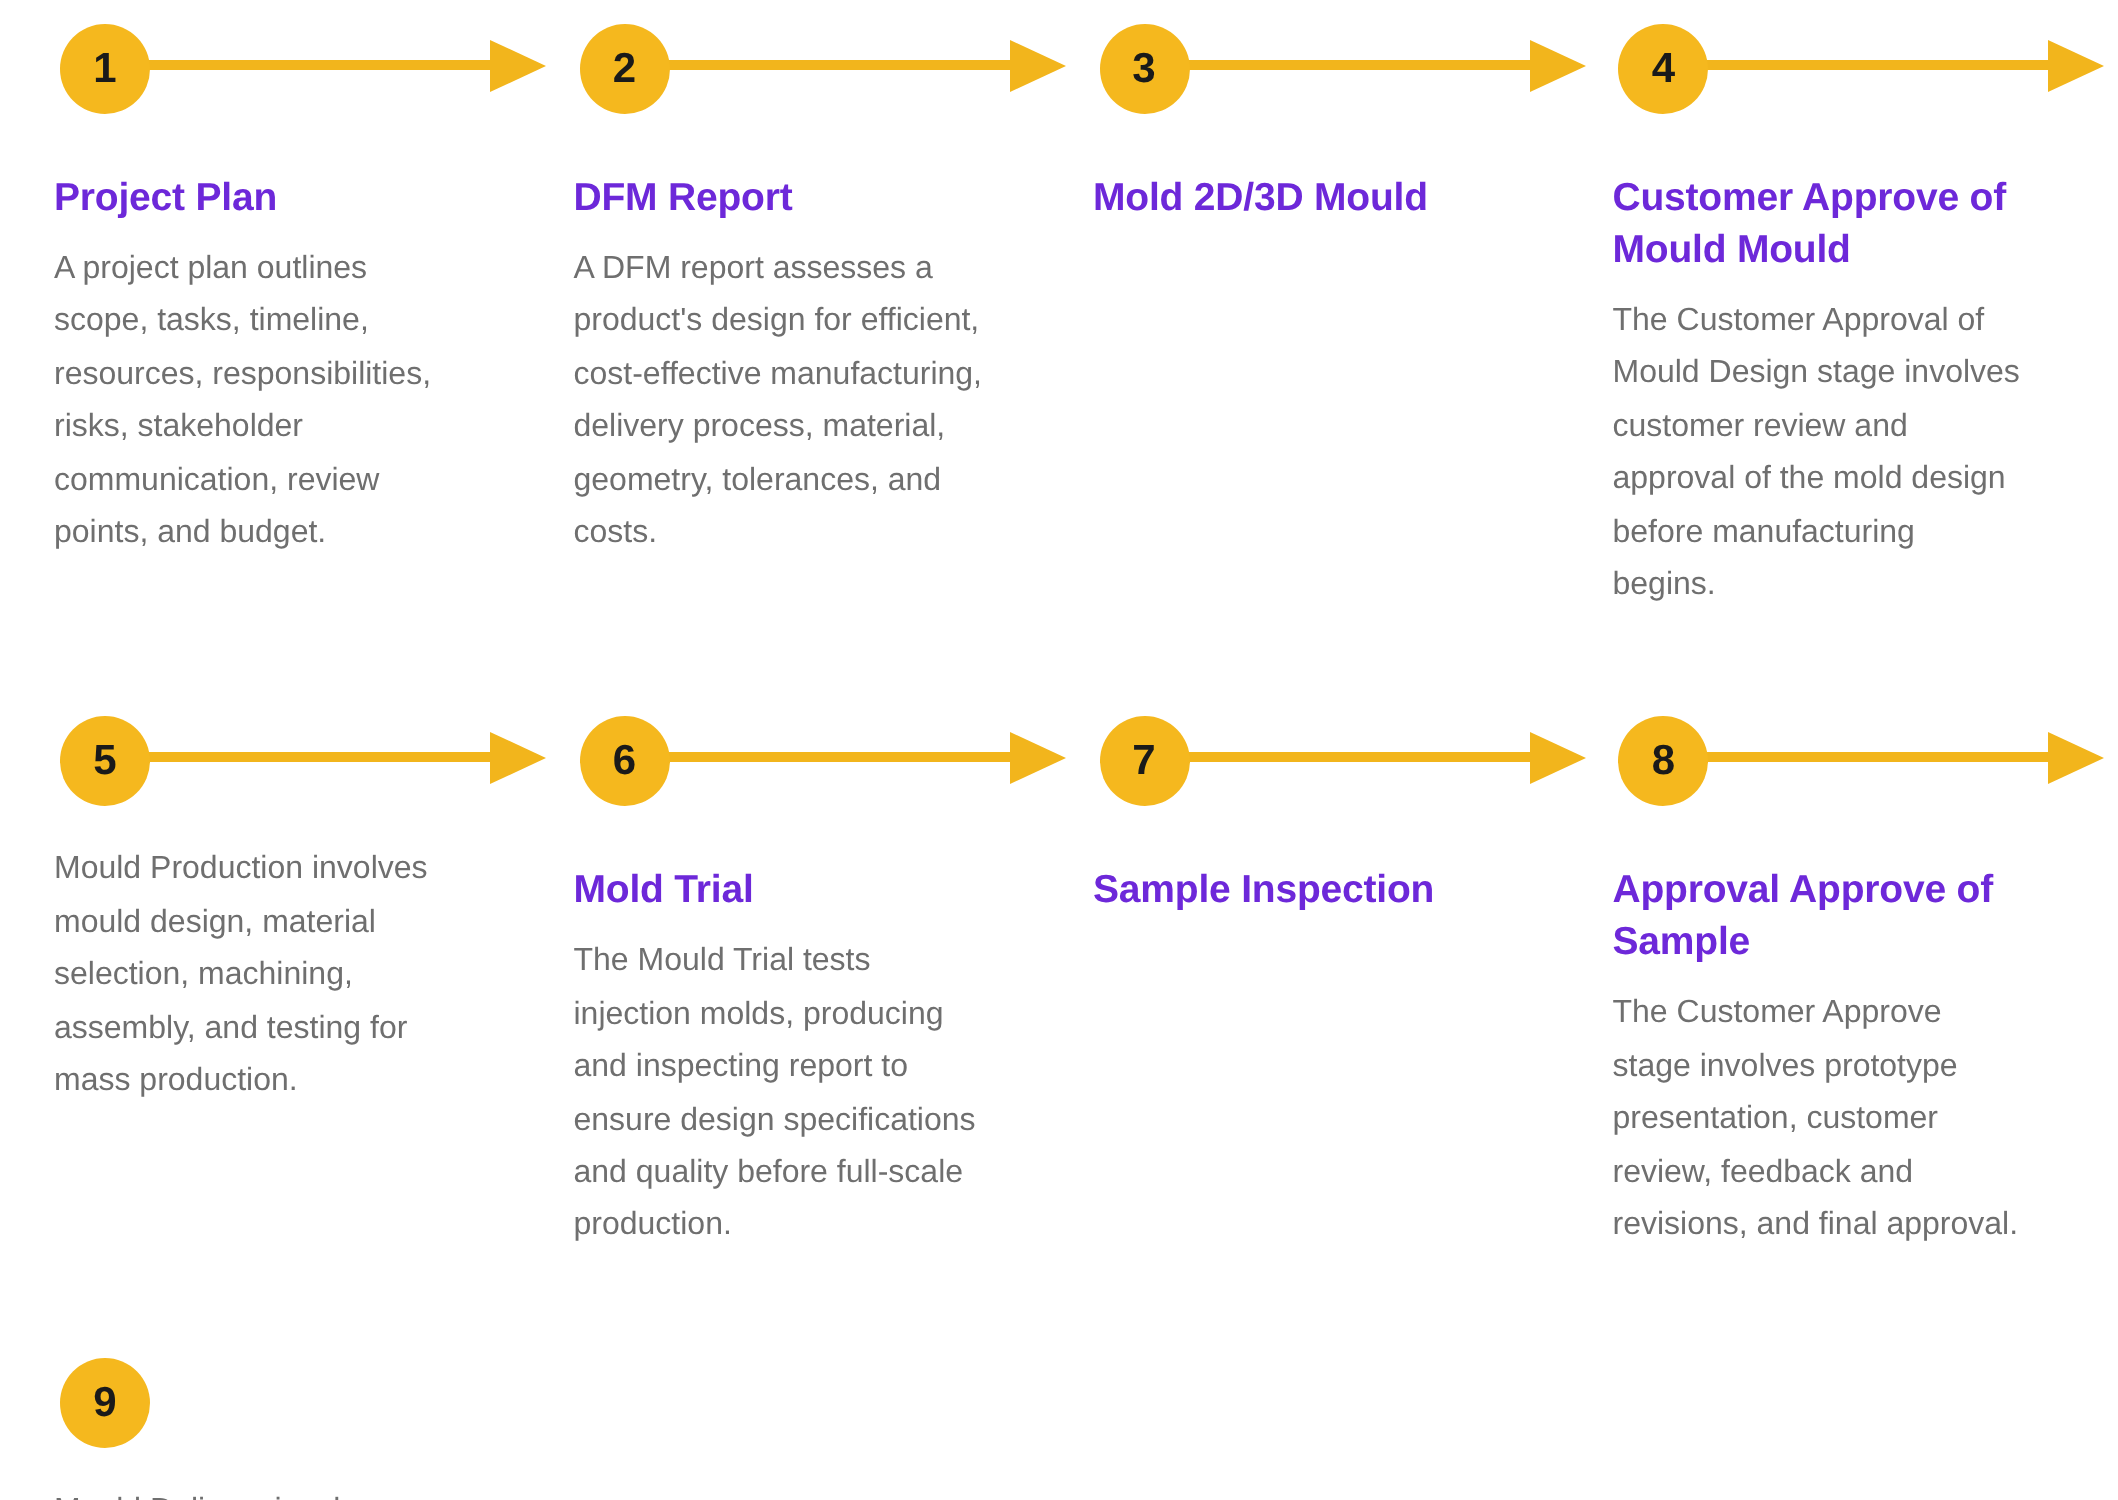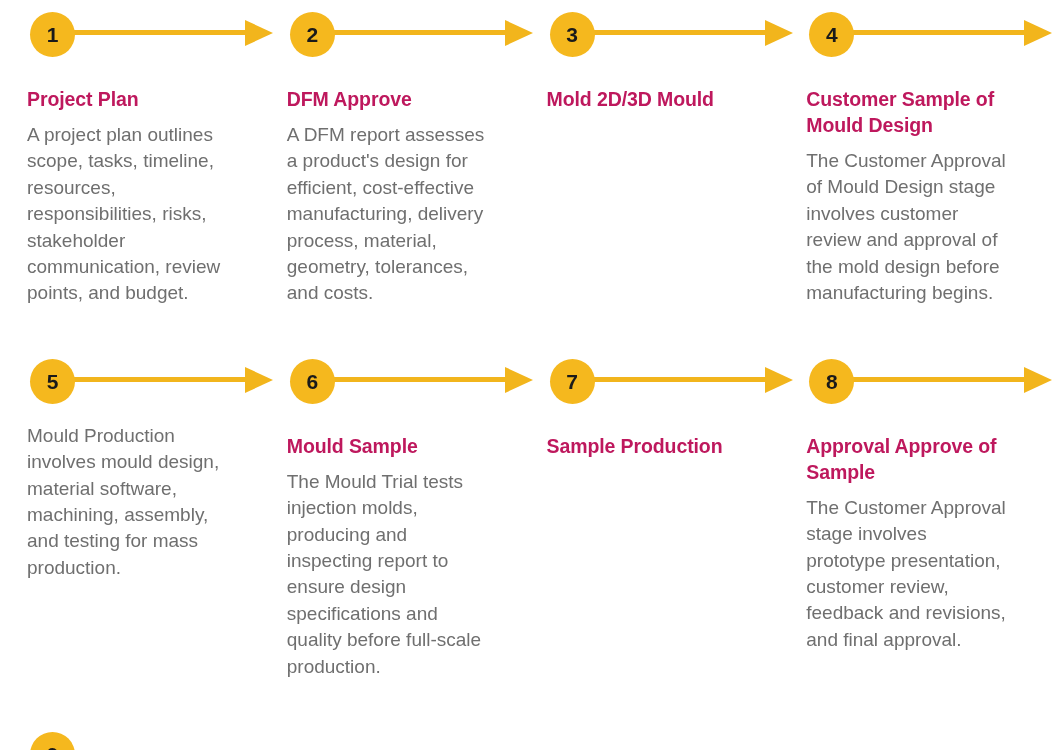--- a/index.html
+++ b/index.html
@@ -81,28 +81,28 @@
     line-height: 1;
     z-index: 2;
   }
 
   .step-circle.no-arrow { }
 
   
   .step-title {
     font-size: 19.5px;
     font-weight: bold;
-    color: #be185d;
+    color: #6d28d9;
     line-height: 26px;
     margin: 20px 0 0 0;
     letter-spacing: -0.1px;
   }
 
   .step-desc {
-    font-size: 19px;
+    font-size: 16px;
     color: #6f6f6f;
     line-height: 26.4px;
     margin: 10px 0 0 0;
     font-weight: normal;
   }
 
   
   .row-1 { padding-top: 8px; }
   .row-2 { padding-top: 48px; }
   .row-3 { padding-top: 48px; }
@@ -125,83 +125,83 @@
       <div class="step-title">Project Plan</div>
       <div class="step-desc">A project plan outlines scope, tasks, timeline, resources, responsibilities, risks, stakeholder communication, review points, and budget.</div>
     </div>
 
     <div class="step-card">
       <div class="step-marker">
         <div class="arrow-line"></div>
         <div class="arrow-head"></div>
         <div class="step-circle">2</div>
       </div>
-      <div class="step-title">DFM Approve</div>
+      <div class="step-title">DFM Report</div>
       <div class="step-desc">A DFM report assesses a product's design for efficient, cost-effective manufacturing, delivery process, material, geometry, tolerances, and costs.</div>
     </div>
 
     <div class="step-card">
       <div class="step-marker">
         <div class="arrow-line"></div>
         <div class="arrow-head"></div>
         <div class="step-circle">3</div>
       </div>
       <div class="step-title">Mold 2D/3D Mould</div>
     </div>
 
     <div class="step-card">
       <div class="step-marker">
         <div class="arrow-line"></div>
         <div class="arrow-head"></div>
         <div class="step-circle">4</div>
       </div>
-      <div class="step-title">Customer Sample of Mould Design</div>
+      <div class="step-title">Customer Approve of Mould Mould</div>
       <div class="step-desc">The Customer Approval of Mould Design stage involves customer review and approval of the mold design before manufacturing begins.</div>
     </div>
 
   </div>
 
   <div class="step-row row-2">
 
     <div class="step-card">
       <div class="step-marker">
         <div class="arrow-line"></div>
         <div class="arrow-head"></div>
         <div class="step-circle">5</div>
       </div>
-      <div class="step-desc">Mould Production involves mould design, material software, machining, assembly, and testing for mass production.</div>
+      <div class="step-desc">Mould Production involves mould design, material selection, machining, assembly, and testing for mass production.</div>
     </div>
 
     <div class="step-card">
       <div class="step-marker">
         <div class="arrow-line"></div>
         <div class="arrow-head"></div>
         <div class="step-circle">6</div>
       </div>
-      <div class="step-title">Mould Sample</div>
+      <div class="step-title">Mold Trial</div>
       <div class="step-desc">The Mould Trial tests injection molds, producing and inspecting report to ensure design specifications and quality before full-scale production.</div>
     </div>
 
     <div class="step-card">
       <div class="step-marker">
         <div class="arrow-line"></div>
         <div class="arrow-head"></div>
         <div class="step-circle">7</div>
       </div>
-      <div class="step-title">Sample Production</div>
+      <div class="step-title">Sample Inspection</div>
     </div>
 
     <div class="step-card">
       <div class="step-marker">
         <div class="arrow-line"></div>
         <div class="arrow-head"></div>
         <div class="step-circle">8</div>
       </div>
       <div class="step-title">Approval Approve of Sample</div>
-      <div class="step-desc">The Customer Approval stage involves prototype presentation, customer review, feedback and revisions, and final approval.</div>
+      <div class="step-desc">The Customer Approve stage involves prototype presentation, customer review, feedback and revisions, and final approval.</div>
     </div>
 
   </div>
 
   <div class="step-row row-3">
 
     <div class="step-card">
       <div class="step-marker">
         <div class="step-circle no-arrow">9</div>
       </div>

